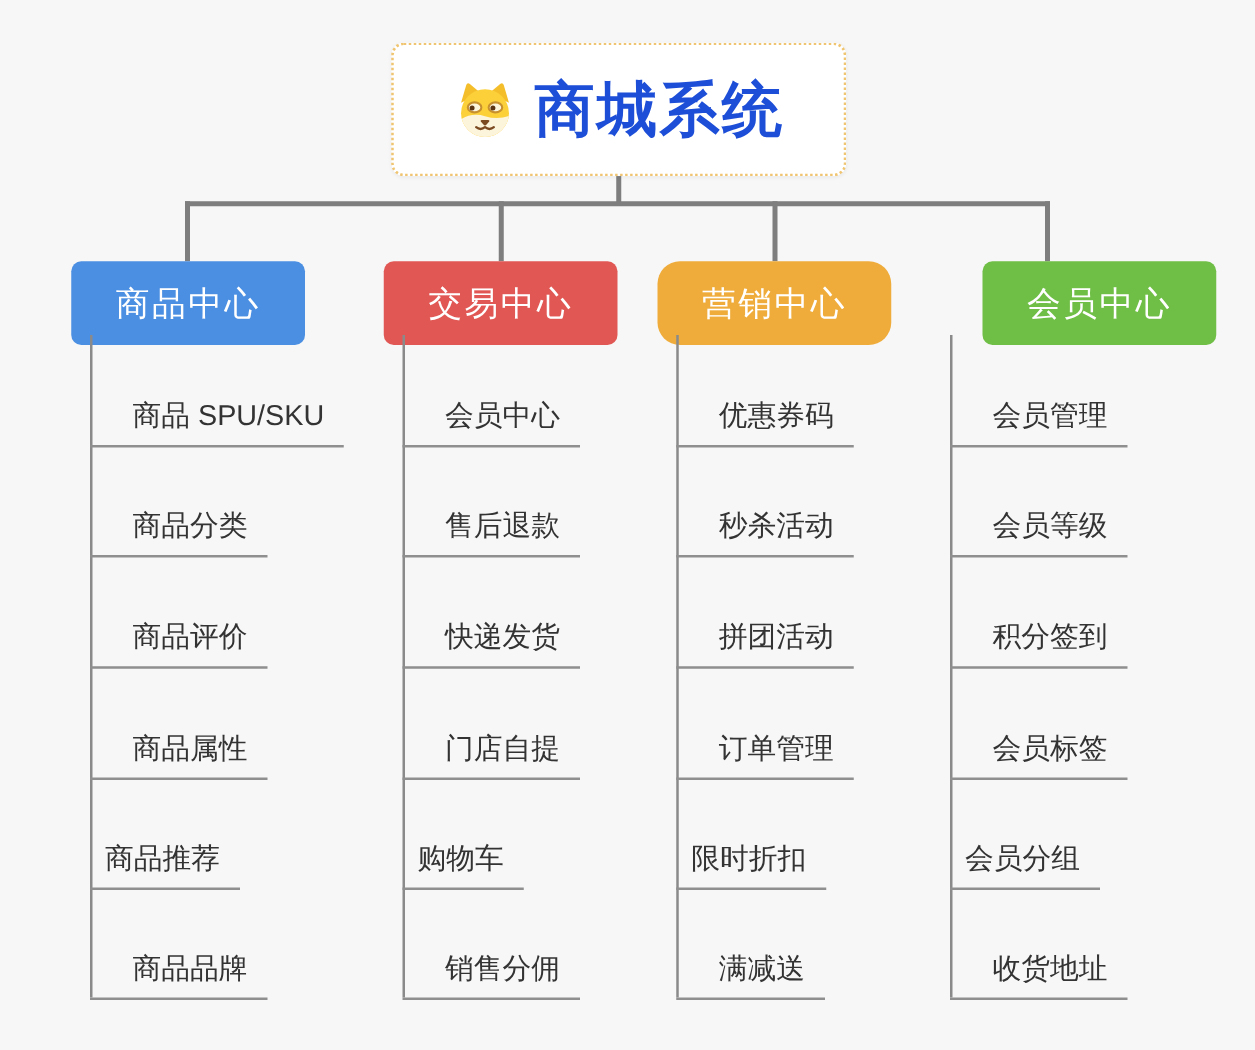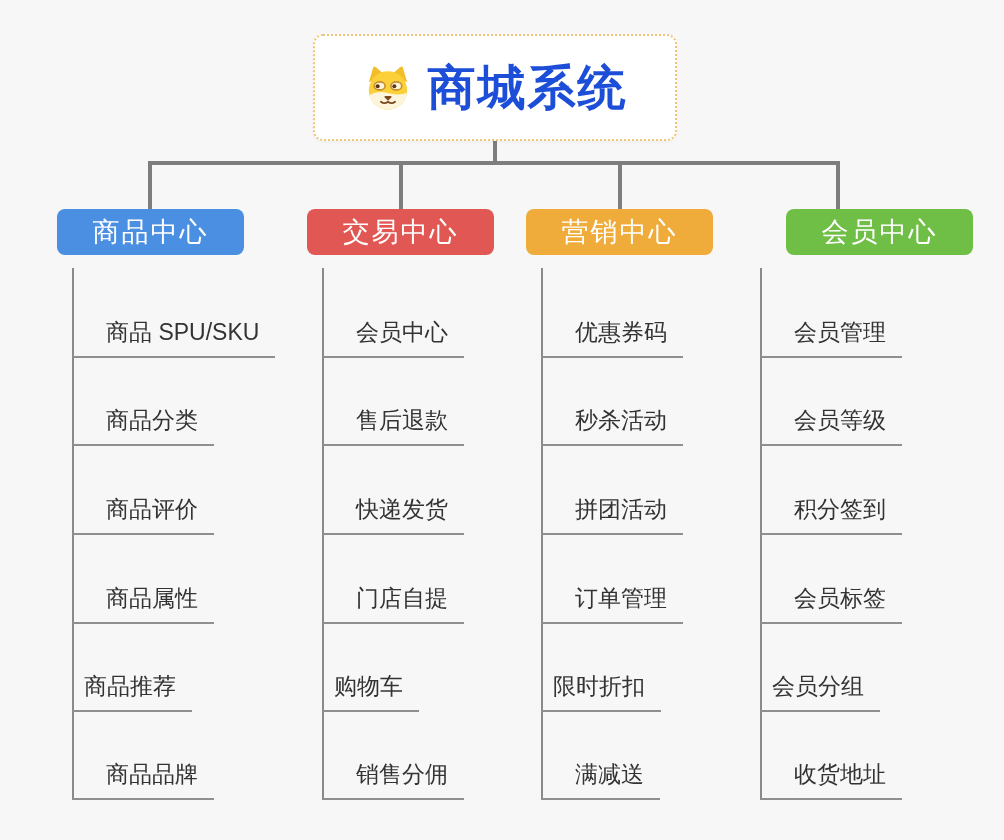--- a/index.html
+++ b/index.html
@@ -36,29 +36,29 @@
     box-sizing:border-box;
     display:flex;align-items:center;justify-content:center;gap:15px;
     box-shadow:0 1px 3px rgba(0,0,0,0.05);
   }
   .root-label{
     font-size:48px;font-weight:600;color:#1d4ed8;letter-spacing:2px;
   }
   .doge{width:50px;height:48px;display:inline-block;}
   
   .branch{
-    position:absolute;top:209px;height:46px;width:187px;
+    position:absolute;top:209px;height:67px;width:187px;
     border-radius:8px;
     display:flex;align-items:center;justify-content:center;
     color:#ffffff;font-size:27px;letter-spacing:2px;
     cursor:default;
   }
   .branch-1{left:57px;background:#4b8fe2;}
   .branch-2{left:307px;background:#e15754;}
-  .branch-3{left:526px;background:#efac3b;}
+  .branch-3{left:526px;background:#efac3b;border-radius:18px;}
   .branch-4{left:786px;background:#6fbe45;}
   
   .child{
     position:absolute;
     box-sizing:border-box;
     height:48px;
     padding:0 16px 8px 34px;
     border-bottom:2px solid #8f8f8f;
     display:flex;align-items:flex-end;
     font-size:23px;color:#333333;

